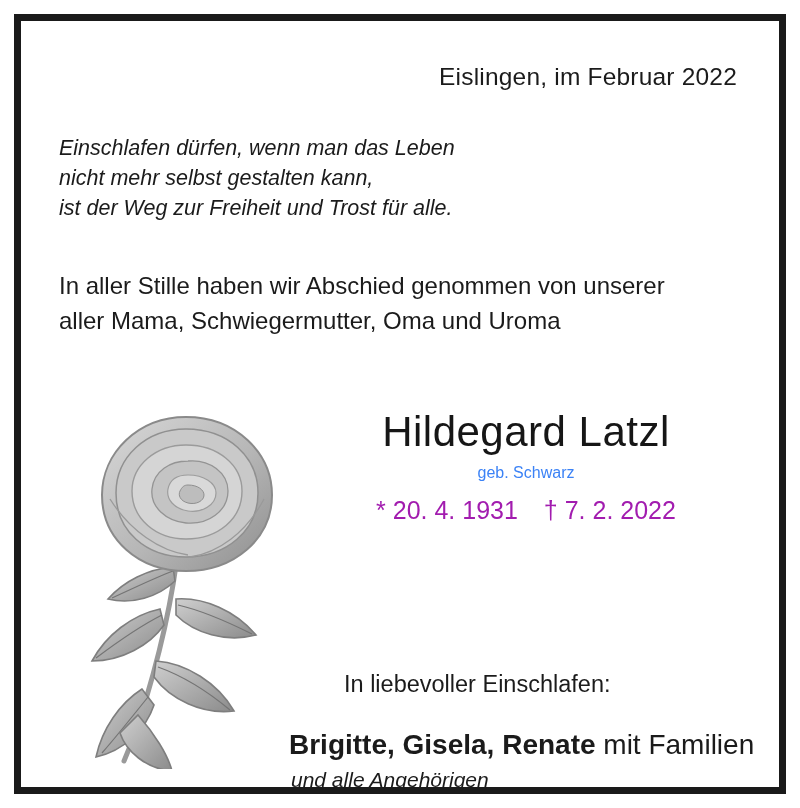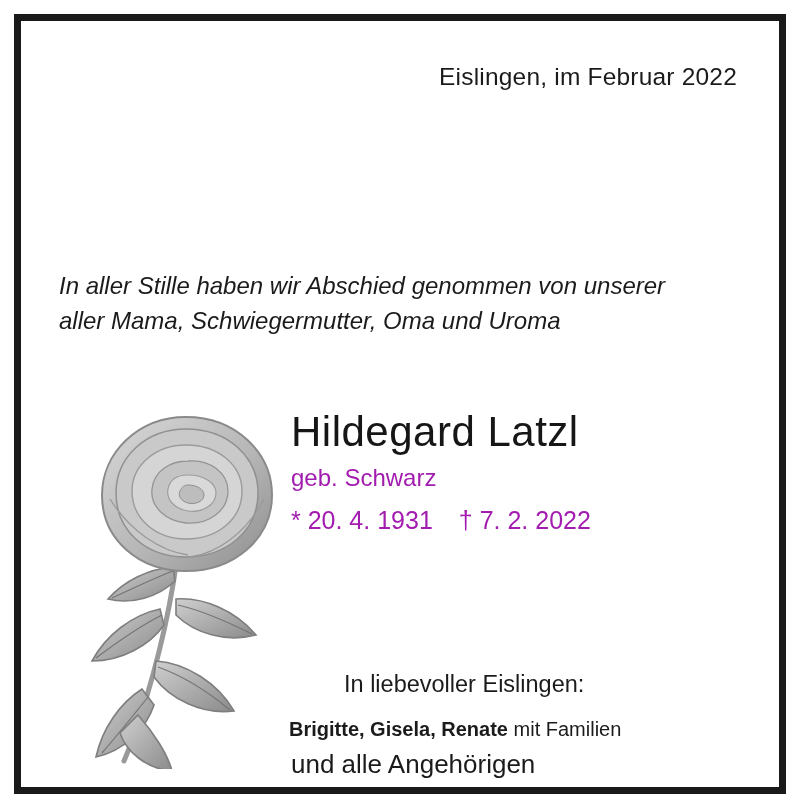--- a/index.html
+++ b/index.html
@@ -60,41 +60,41 @@
   }
   .verse div { white-space: nowrap; }
 
   .intro {
     position: absolute;
     left: 38px;
     top: 247px;
     font-size: 24px;
     line-height: 35px;
     color: #1b1b1b;
-    font-style: italic;
   }
   .intro div { white-space: nowrap; }
 
   .name-block {
     position: absolute;
     left: 270px;
     top: 385px;
     width: 470px;
+    text-align: center;
   }
   .name {
     font-size: 42px;
     letter-spacing: 0.5px;
     color: #161616;
     line-height: 52px;
     white-space: nowrap;
   }
   .maiden {
-    font-size: 24px;
+    font-size: 16px;
     margin-top: 6px;
-    color: #a21caf;
+    color: #3b82f6;
     white-space: nowrap;
   }
   .dates {
     font-size: 25px;
     margin-top: 14px;
     color: #a21caf;
     white-space: nowrap;
   }
   .dates .sep {
     display: inline-block;
@@ -108,51 +108,57 @@
     width: 480px;
     text-align: left;
   }
   .closing .line1 {
     font-size: 23.5px;
     line-height: 34px;
     padding-left: 55px;
     white-space: nowrap;
   }
   .closing .line2 {
-    font-size: 20px;
+    font-size: 28px;
     line-height: 36px;
-    margin-top: 10px;
+    margin-top: 26px;
     white-space: nowrap;
   }
   .closing .line2 b { font-weight: bold; }
   .closing .line3 {
-    font-size: 26px;
+    font-size: 21px;
     line-height: 34px;
     padding-left: 2px;
     white-space: nowrap;
+    font-style: italic;
   }
 
   .rose {
     position: absolute;
     left: 55px;
     top: 378px;
     width: 220px;
     height: 370px;
   }
   .rose svg { display: block; }
 </style>
 </head>
 <body>
 
 <div class="page">
   <div class="frame">
     <div class="inner">
 
       <div class="place-date">Eislingen, im Februar 2022</div>
 
+      <div class="verse">
+        <div>Einschlafen dürfen, wenn man das Leben</div>
+        <div>nicht mehr selbst gestalten kann,</div>
+        <div>ist der Weg zur Freiheit und Trost für alle.</div>
+      </div>
 
       <div class="intro">
         <div>In aller Stille haben wir Abschied genommen von unserer</div>
         <div>aller Mama, Schwiegermutter, Oma und Uroma</div>
       </div>
 
       <div class="rose">
         <svg width="220" height="370" viewBox="0 0 220 370" xmlns="http://www.w3.org/2000/svg">
           <defs>
             <linearGradient id="petalGrad" x1="0" y1="0" x2="1" y2="1">
@@ -200,20 +206,20 @@
 
       <div class="name-block">
         <div class="name">Hildegard Latzl</div>
         <div class="maiden">geb. Schwarz</div>
         <div class="dates">
           <span>* 20. 4. 1931</span><span class="sep"></span><span>† 7. 2. 2022</span>
         </div>
       </div>
 
       <div class="closing">
-        <div class="line1">In liebevoller Eislingen:</div>
+        <div class="line1">In liebevoller Einschlafen:</div>
         <div class="line2"><b>Brigitte, Gisela, Renate</b><span> mit Familien</span></div>
         <div class="line3">und alle Angehörigen</div>
       </div>
 
     </div>
   </div>
 </div>
 
 </body></html>

